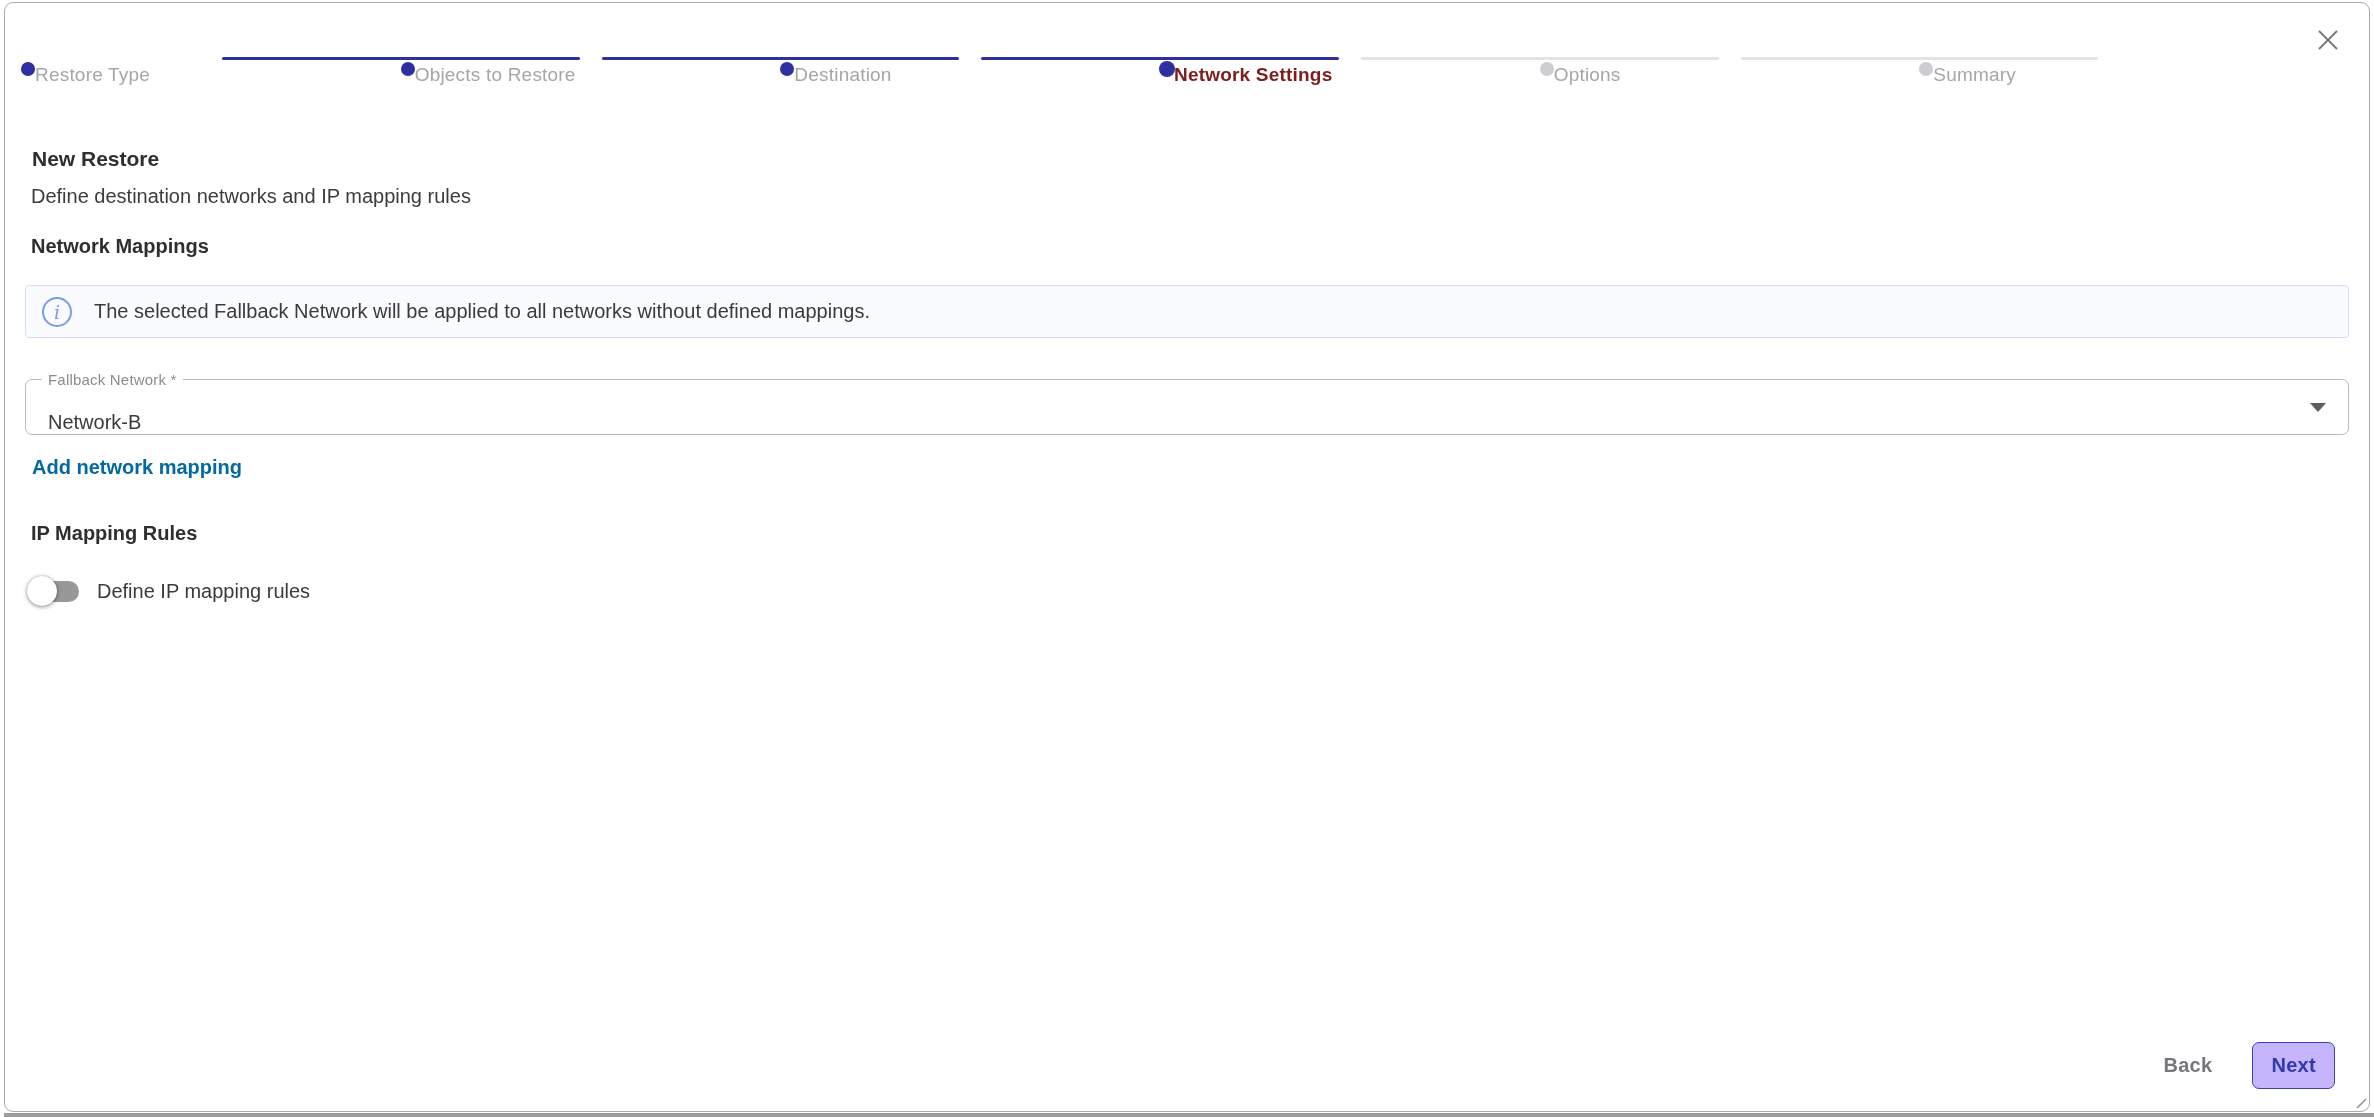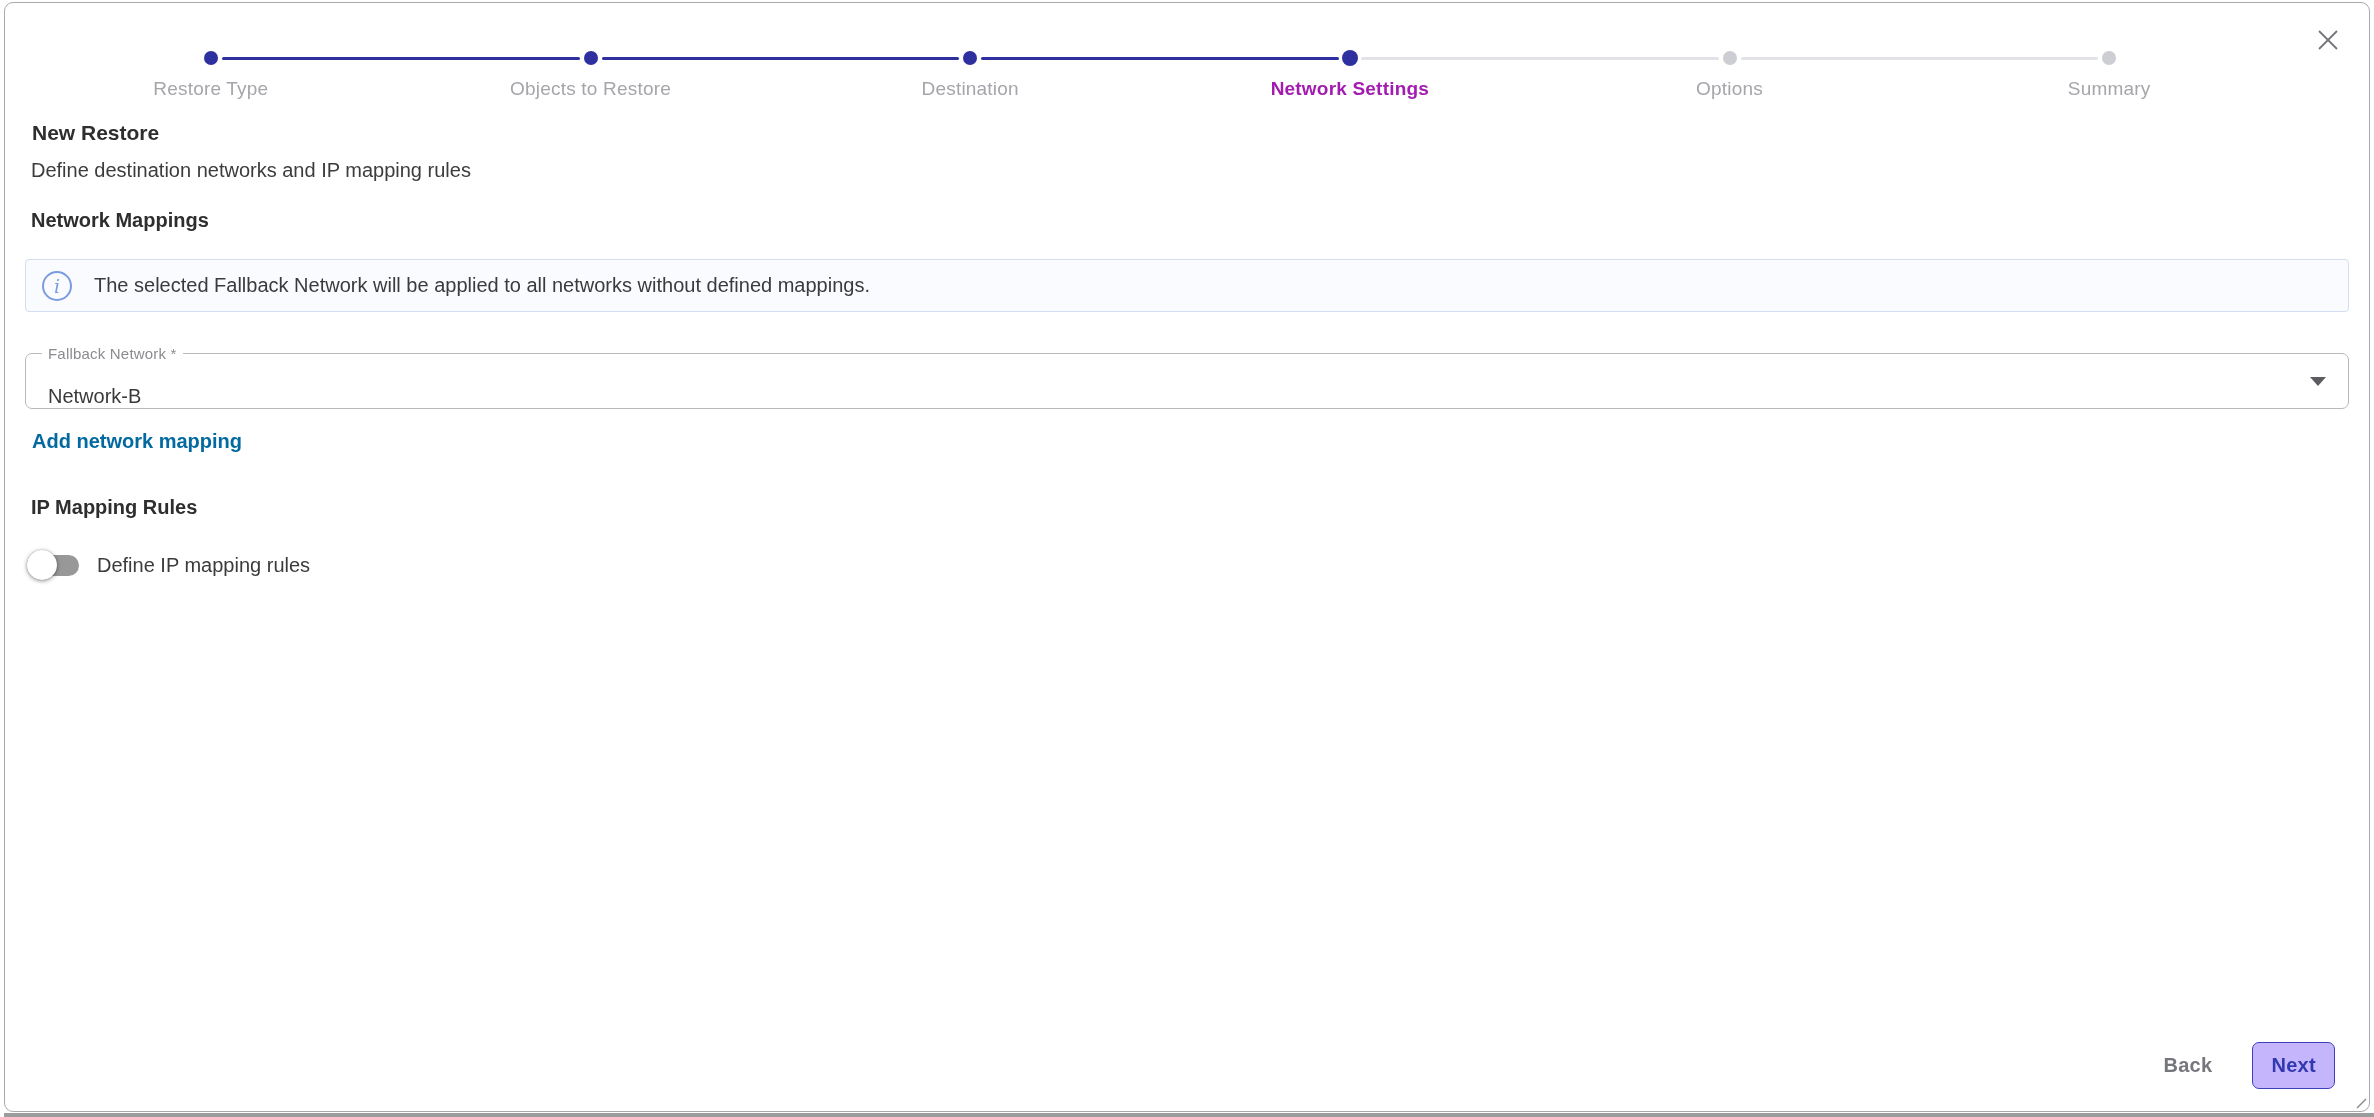--- a/index.html
+++ b/index.html
@@ -7,38 +7,38 @@
               font-family:"Liberation Sans", sans-serif; }
 
   
   .backdrop-strip { position:absolute; left:4px; right:0; bottom:0; height:4px; background:#9c9c9c; }
 
   .dialog { position:absolute; left:4px; top:2px; right:4px; bottom:5px;
             background:#ffffff; border:1px solid #aaaaae; border-radius:9px; }
 
   
   .stepper { position:absolute; left:16px; right:70px; top:48px; display:flex; }
-  .step { flex:1; position:relative; display:flex; flex-direction:column; align-items:center; cursor:default; }
+  .step { flex:1; position:relative; display:flex; flex-direction:row; align-items:center; cursor:default; }
   .connector { position:absolute; top:5.5px; left:calc(-50% + 11px); right:calc(50% + 11px);
                height:3.5px; background:#e2e2e8; border-radius:2px; }
   .step:first-child .connector { display:none; }
   .dot { width:14px; height:14px; border-radius:50%; background:#cdcdd4; z-index:1; }
   .step-label { margin-top:13px; font-size:19px; color:#a5a5ab; letter-spacing:.2px; }
   .step.completed .dot, .step.active .dot { background:#2e309f; }
   .step.completed .connector, .step.active .connector { background:#2e309f; }
   .step.active .dot { width:16px; height:16px; margin:-1px; }
-  .step.active .step-label { color:#a21caf; font-weight:700; }
+  .step.active .step-label { color:#7f1d1d; font-weight:700; }
 
   
   .close-btn { position:absolute; top:22px; right:26px; width:30px; height:30px;
                background:none; border:none; cursor:pointer; display:flex;
                align-items:center; justify-content:center; }
 
   
-  .content { position:absolute; left:20px; right:20px; top:118px; }
+  .content { position:absolute; left:20px; right:20px; top:144px; }
   .page-title { font-size:21px; font-weight:700; color:#2e2e2e; margin-left:7px; }
   .page-subtitle { margin-top:14px; margin-left:6px; font-size:20px; color:#3c3c3c; }
   .section-heading { margin-top:27px; margin-left:6px; font-size:20px; font-weight:700; color:#2e2e2e; }
 
   .info-banner { margin-top:27px; height:53px; display:flex; align-items:center;
                  background:#f9fbff; border:1px solid #d5ddf0; border-radius:4px; padding:0 16px; }
   .info-icon { width:30px; height:30px; border-radius:50%; border:2px solid #7b9ce0;
                color:#7b9ce0; display:flex; align-items:center; justify-content:center;
                font-family:"DejaVu Serif", serif; font-style:italic; font-size:19px; flex:0 0 auto; }
   .info-text { margin-left:22px; font-size:20px; color:#3b3b3b; }

